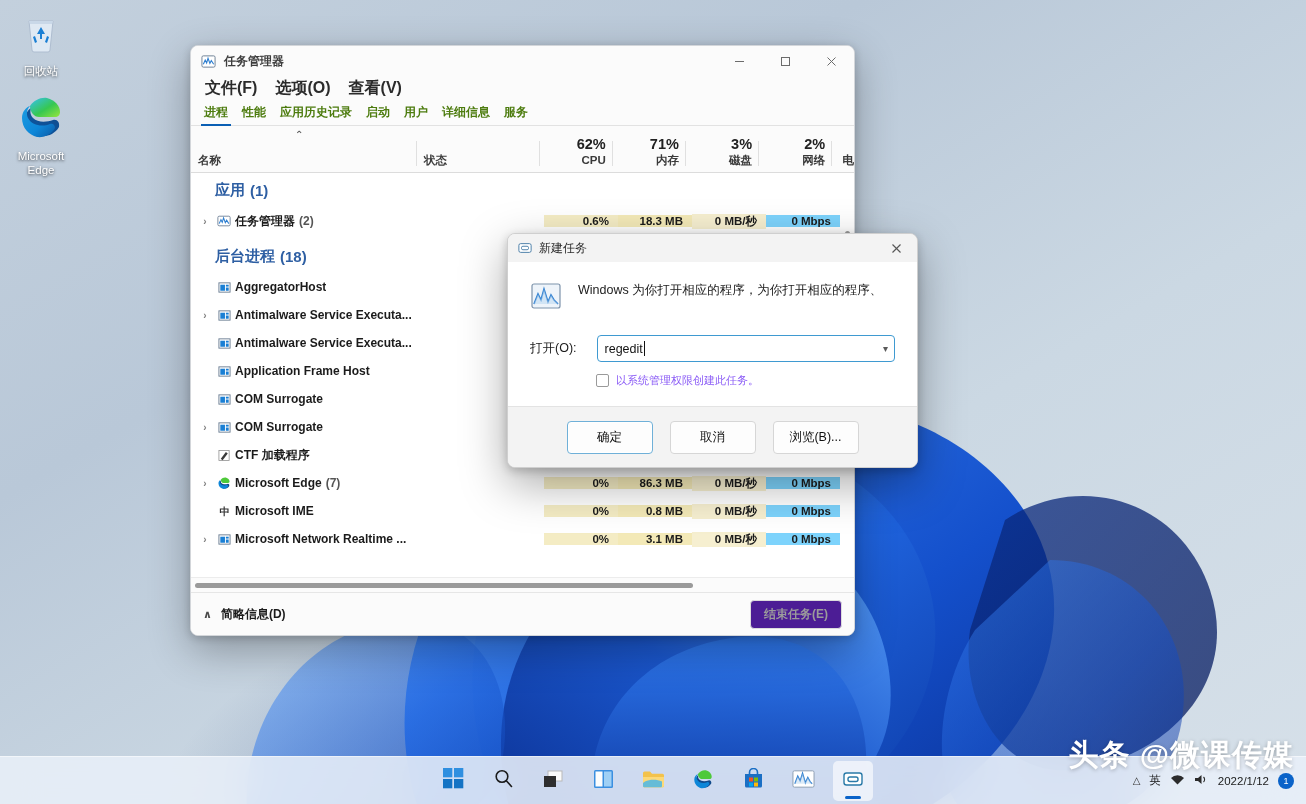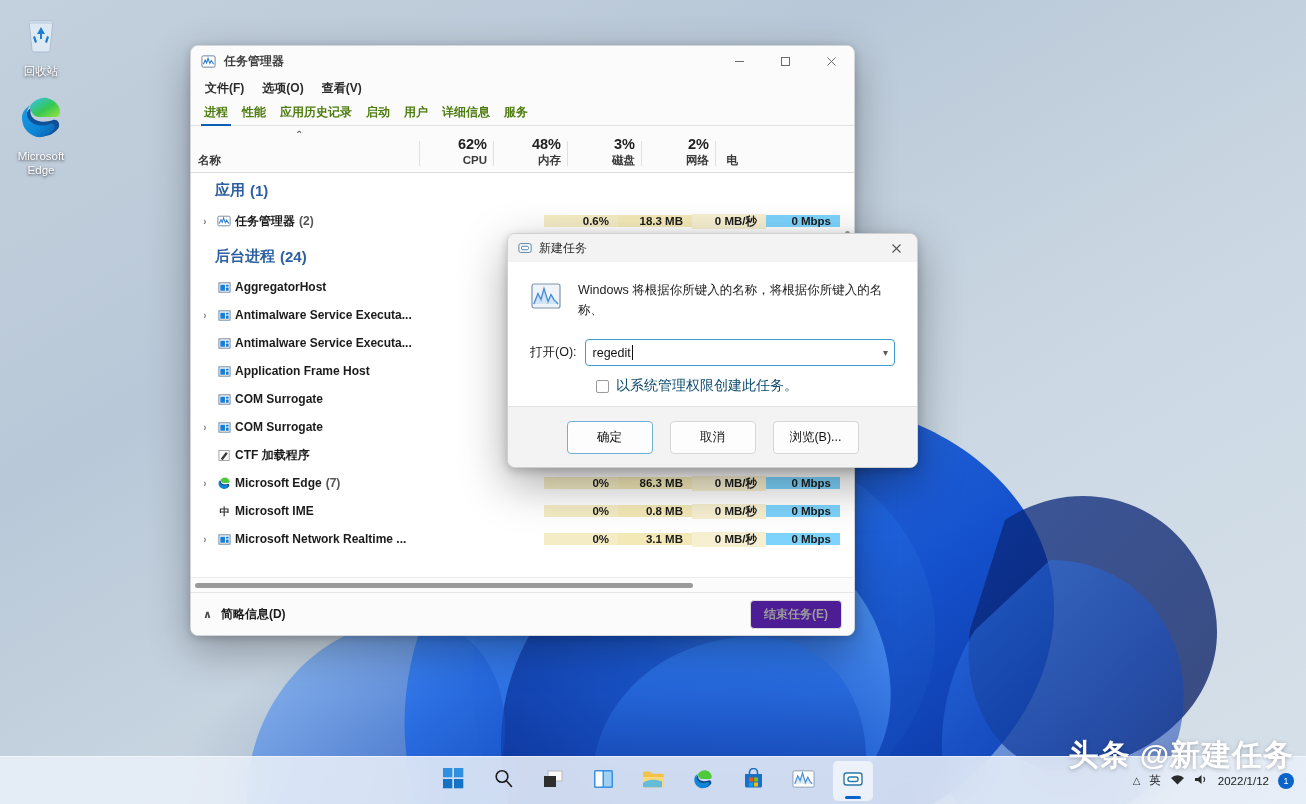--- a/index.html
+++ b/index.html
@@ -44,21 +44,21 @@
   }
   #tm-title-text { font-size:12px; color:#3d3d3d; margin-left:8px; }
   .win-btns { margin-left:auto; display:flex; height:30px; }
   .win-btn {
     width:46px; height:30px; display:flex; align-items:center; justify-content:center;
     font-size:12px; color:#9aa0a6;
   }
 
   
   #tm-menubar { height:25px; display:flex; align-items:center; padding-left:6px; gap:2px; flex:0 0 auto;}
-  .menu-item { font-size:12px; color:#2b2b2b; padding:3px 8px; border-radius:3px; }
+  .menu-item { font-size:16px; color:#2b2b2b; padding:3px 8px; border-radius:3px; }
 
   
   #tm-tabs { height:25px; display:flex; align-items:flex-end; padding-left:6px; flex:0 0 auto;
              border-bottom:1px solid #e2e2e2; }
   .tab { font-size:12px; color:#4d7c0f; padding:3px 7px 4px; position:relative; }
   .tab.active:after {
     content:""; position:absolute; left:4px; right:4px; bottom:-1px; height:2px; background:#0a5fb4;
   }
 
   
@@ -120,35 +120,35 @@
     box-shadow:0 16px 46px rgba(0,0,0,.34), 0 3px 10px rgba(0,0,0,.2);
     overflow:hidden; display:flex; flex-direction:column;
   }
   #dlg-title { height:28px; display:flex; align-items:center; background:#f3f3f3; flex:0 0 auto;}
   #dlg-title .t { font-size:12px; color:#2b2b2b; margin-left:7px; }
   #dlg-close { margin-left:auto; width:42px; height:28px; display:flex; align-items:center;
                justify-content:center; font-size:13px; color:#555; }
   #dlg-body { flex:1 1 auto; background:#fff; padding:18px 22px 0 22px; }
   .dlg-intro { display:flex; gap:16px; }
   .dlg-intro .txt { font-size:12.5px; color:#1b1b1b; line-height:20px; }
-  .open-row { display:flex; align-items:center; margin-top:19px; gap:8px; }
+  .open-row { display:flex; align-items:center; margin-top:19px; gap:20px; }
   .open-row label { font-size:12.5px; color:#1b1b1b; white-space:nowrap; }
   .combo {
     flex:1 1 auto; height:27px; border:1px solid #3f9ad1; border-radius:4px; background:#fff;
     display:flex; align-items:center; padding:0 6px 0 7px; position:relative;
   }
   .combo .val { font-size:12.5px; color:#111; }
   .combo .caret-blink {
     display:inline-block; width:1px; height:15px; background:#111; margin-left:1px;
     vertical-align:-3px;
   }
   .combo .chev { margin-left:auto; color:#5a5a5a; font-size:10px; }
   .chk-row { display:flex; align-items:center; gap:7px; margin:11px 0 0 66px; }
   .chkbox { width:13px; height:13px; border:1px solid #9a9a9a; border-radius:2px; background:#fff; }
-  .chk-row span { font-size:14px; color:#0c4a6e; }
+  .chk-row span { font-size:11px; color:#8b5cf6; }
   #dlg-footer { flex:0 0 auto; height:61px; background:#f3f3f3; border-top:1px solid #e3e3e3;
                 display:flex; align-items:center; justify-content:center; gap:17px; }
   .dbtn { font-size:12.5px; color:#111; background:#fdfdfd; border:1px solid #d6d6d6;
           border-radius:4px; padding:7px 0; width:86px; text-align:center; }
   .dbtn.primary { border:1px solid #6fb0d8; box-shadow:inset 0 0 0 1px #fff; }
 
   
   #taskbar {
     position:absolute; left:0; right:0; bottom:0; height:48px;
     background:rgba(232,239,248,.88);
@@ -310,27 +310,31 @@
     <div class="tab">详细信息</div>
     <div class="tab">服务</div>
   </div>
 
   <div id="tm-colhead">
     <div class="ch" style="width:229px">
       <span class="sort-caret">⌃</span>
       <span class="lbl">名称</span>
       <span class="divider"></span>
     </div>
+    <div class="ch" style="width:124px">
+      <span class="lbl">状态</span>
+      <span class="divider"></span>
+    </div>
     <div class="ch num" style="width:74px">
       <span class="big">62%</span>
       <span class="lbl">CPU</span>
       <span class="divider"></span>
     </div>
     <div class="ch num" style="width:74px">
-      <span class="big">48%</span>
+      <span class="big">71%</span>
       <span class="lbl">内存</span>
       <span class="divider"></span>
     </div>
     <div class="ch num" style="width:74px">
       <span class="big">3%</span>
       <span class="lbl">磁盘</span>
       <span class="divider"></span>
     </div>
     <div class="ch num" style="width:74px">
       <span class="big">2%</span>
@@ -366,21 +370,21 @@
       <div class="cell-status"></div>
       <div class="cell-num heat-cpu">0.6%</div>
       <div class="cell-num heat-mem">18.3 MB</div>
       <div class="cell-num heat-disk">0 MB/秒</div>
       <div class="cell-num heat-net">0 Mbps</div>
     </div>
 
     <div class="row group-row" style="margin-top:4px">
       <div class="cell-name" style="width:229px">
         <span class="group-title">后台进程</span>
-        <span class="group-title cnt" style="padding-left:5px">(24)</span>
+        <span class="group-title cnt" style="padding-left:5px">(18)</span>
       </div>
     </div>
 
     <div class="row">
       <div class="cell-name">
         <span class="twisty"></span>
         <span class="pic">
           <svg width="13" height="13" viewBox="0 0 14 14">
               <rect x="1" y="2" width="12" height="10" fill="#fff" stroke="#6a7d92"></rect>
               <rect x="2.5" y="4" width="5" height="6.5" fill="#1a7fd4"></rect>
@@ -611,21 +615,21 @@
   <div id="dlg-body">
     <div class="dlg-intro">
       <span style="flex:0 0 auto">
         <svg width="32" height="32" viewBox="0 0 32 32">
           <rect x="2" y="4" width="28" height="24" rx="2" fill="#eef4fa" stroke="#7d93ab" stroke-width="1.2"></rect>
           <polyline points="4,24 8,14 11,20 14,9 18,22 21,15 24,20 28,24" fill="none" stroke="#2f7fd0" stroke-width="1.6"></polyline>
           <path d="M4 24 L8 14 L11 20 L14 9 L18 22 L21 15 L24 20 L28 24 Z" fill="#bcd8f0" opacity=".55"></path>
         </svg>
       </span>
       <div class="txt">
-        <div>Windows 将根据你所键入的名称，将根据你所键入的名称、</div>
+        <div>Windows 为你打开相应的程序，为你打开相应的程序、</div>
       </div>
     </div>
 
     <div class="open-row">
       <label>打开(O):</label>
       <div class="combo">
         <span class="val">regedit</span>
         <span class="caret-blink"></span>
         <span class="chev">▾</span>
       </div>
@@ -751,13 +755,13 @@
       <svg width="15" height="13" viewBox="0 0 15 13">
           <path d="M1 5 h3 l3.5-3 v9 L4 8 H1 Z" fill="#2b2b2b"></path>
           <path d="M9.5 4 a3.4 3.4 0 0 1 0 5" fill="none" stroke="#2b2b2b" stroke-width="1.1"></path>
         </svg>
     </span>
     <span class="clock">2022/1/12</span>
     <span class="badge">1</span>
   </div>
 </div>
 
-<div id="watermark">头条 @新建任务</div>
+<div id="watermark">头条 @微课传媒</div>
 
 </body></html>

